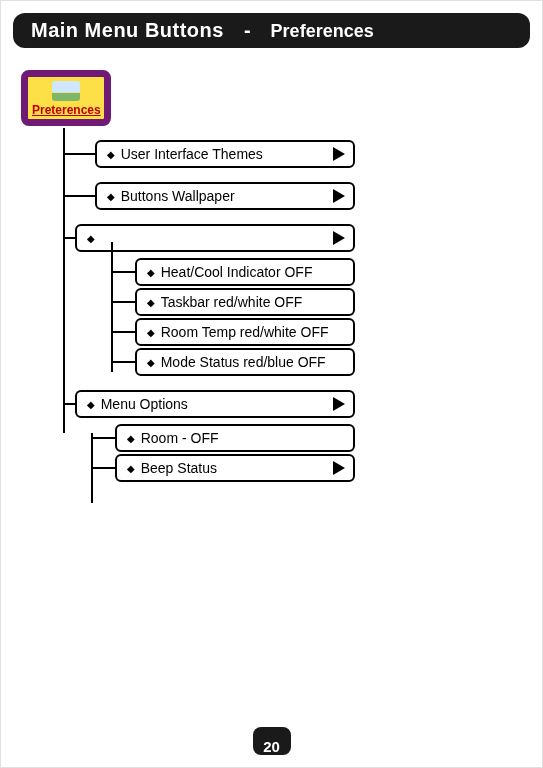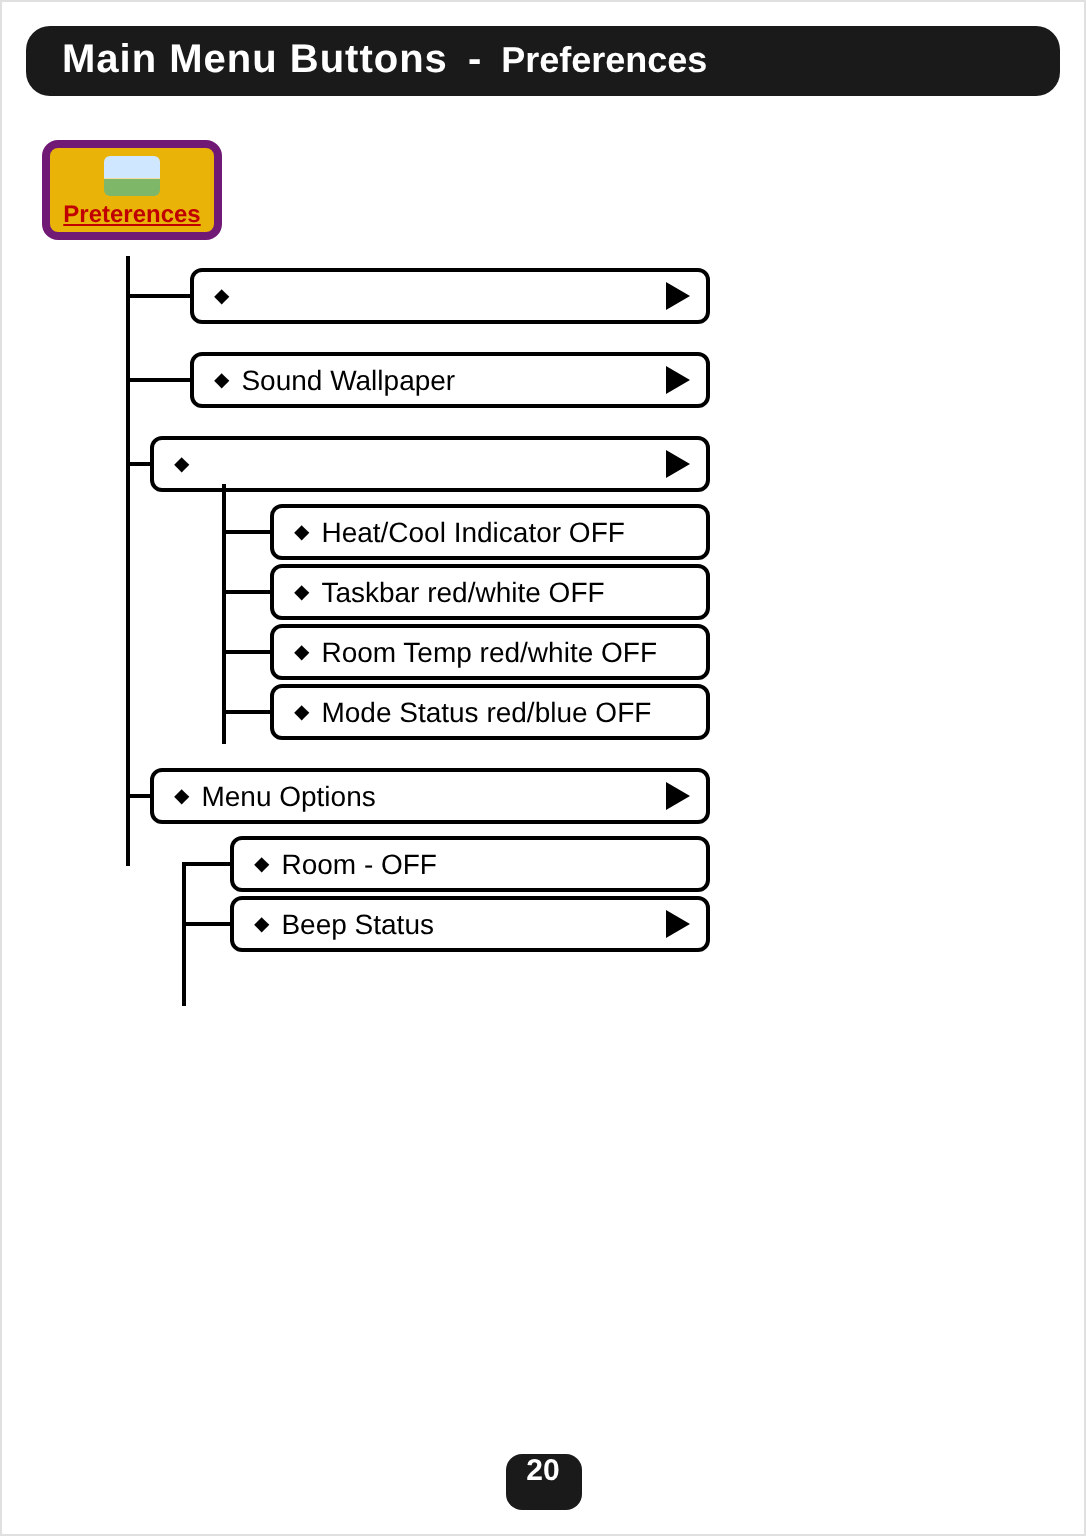--- a/index.html
+++ b/index.html
@@ -13,21 +13,21 @@
     border: 1px solid #e0e0e0;
   }
   .header {
     margin: 12px 12px 0 12px;
     background: #1a1a1a;
     color: #fff;
     border-radius: 12px;
     padding: 6px 18px;
     display: flex;
     align-items: baseline;
-    gap: 10px;
+    gap: 20px;
   }
   .header .strong {
     font-weight: 700;
     font-size: 20px;
     letter-spacing: 0.5px;
   }
   .header .sep {
     font-weight: 700;
     font-size: 20px;
   }
@@ -36,23 +36,23 @@
     font-size: 18px;
     color: #fff;
   }
   .tree {
     position: relative;
     margin-top: 22px;
     padding-left: 42px;
   }
   .root-box {
     width: 90px;
-    border: 4px solid #701a75;
+    border: 7px solid #701a75;
     border-radius: 8px;
-    background: #eab308;
+    background: #fde047;
     text-align: center;
     padding: 4px 4px 2px 4px;
   }
   .root-icon {
     width: 28px;
     height: 20px;
     margin: 0 auto 2px auto;
     border-radius: 3px;
     background: linear-gradient(180deg, #cfe8ff 0 55%, #f2dca6 55% 58%, #7fb768 58% 100%);
   }
@@ -118,21 +118,21 @@
     position: absolute;
     left: 50%;
     bottom: 12px;
     transform: translateX(-50%);
     background: #1a1a1a;
     color: #fff;
     border-radius: 8px;
     width: 38px;
     height: 28px;
     display: flex;
-    align-items: flex-start;
+    align-items: flex-end;
     justify-content: center;
     font-weight: 700;
     font-size: 15px;
   }
 </style>
 </head>
 <body>
 
 <div class="header">
   <span class="strong">Main Menu Buttons</span>
@@ -146,29 +146,30 @@
     <div class="root-icon"></div>
     <div class="root-label">Preterences</div>
   </div>
 
   <div class="v-trunk" style="height: 305px;"></div>
 
   <div class="row" style="margin-top:14px;">
     <div class="hconn" style="left:-32px; width:32px;"></div>
     <div class="item-box wide">
       <span class="dia">◆</span>
+      <span>User Interface Themes</span>
       <span class="arrow"></span>
     </div>
   </div>
 
   <div class="row" style="margin-top:14px;">
     <div class="hconn" style="left:-32px; width:32px;"></div>
     <div class="item-box wide">
       <span class="dia">◆</span>
-      <span>Sound Wallpaper</span>
+      <span>Buttons Wallpaper</span>
       <span class="arrow"></span>
     </div>
   </div>
 
   <div class="row" style="margin-top:14px; margin-left:32px;">
     <div class="hconn" style="left:-12px; width:12px;"></div>
     <div class="item-box wide" style="width:280px;">
       <span class="dia">◆</span>
       <span class="arrow"></span>
     </div>

